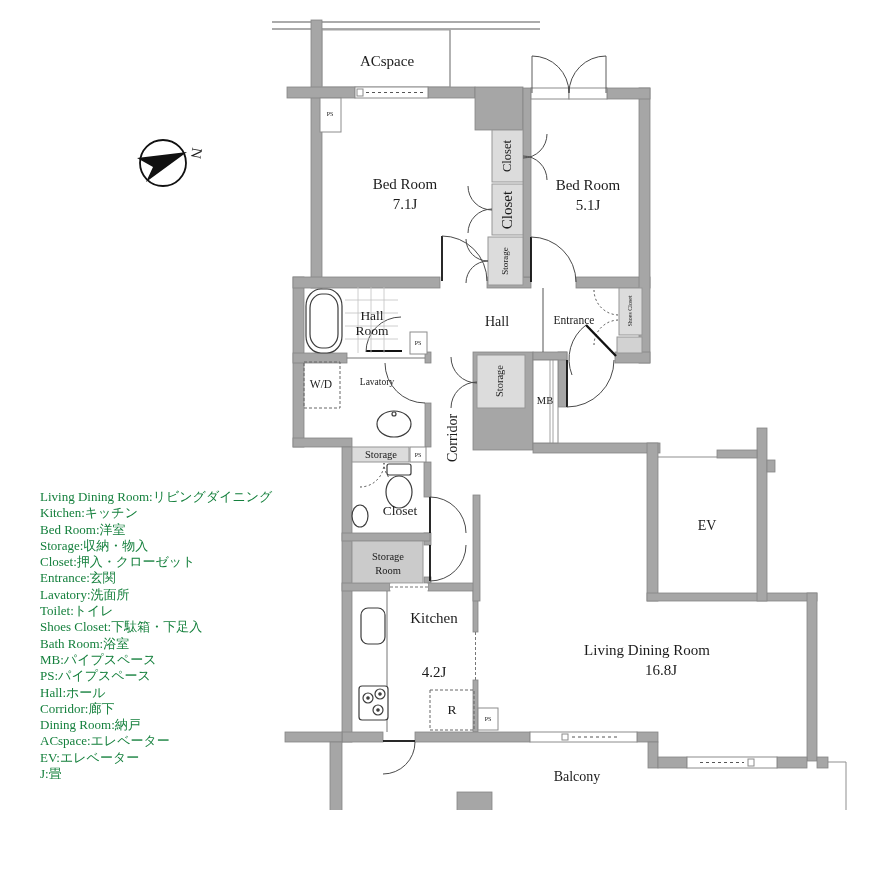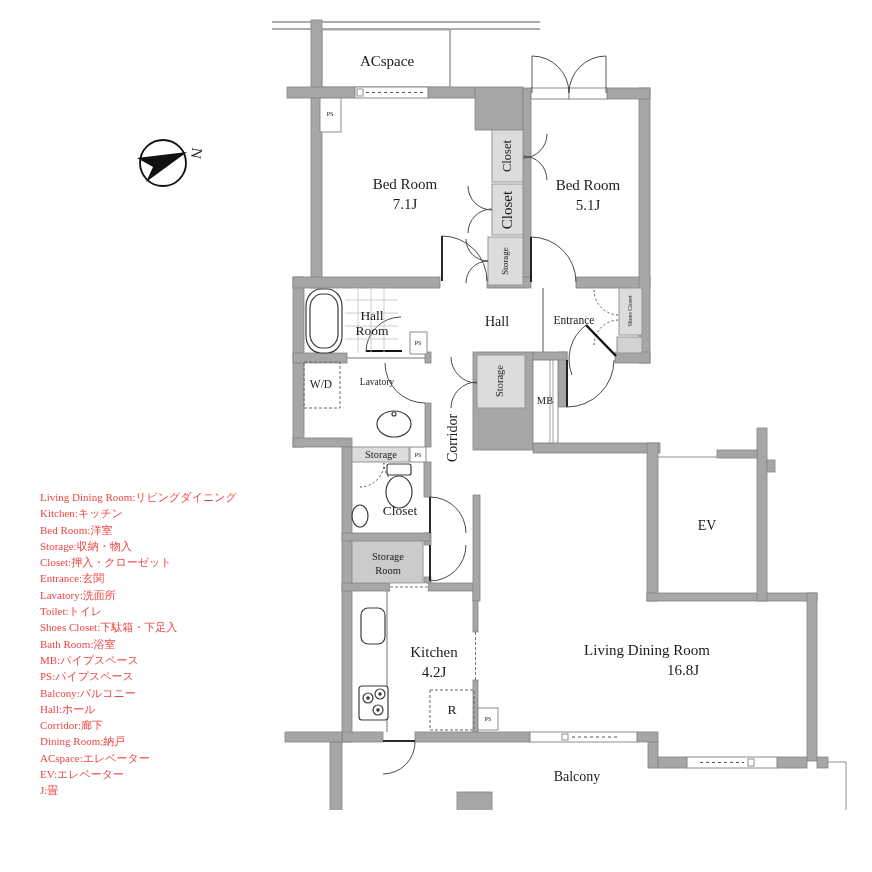--- a/index.html
+++ b/index.html
@@ -4,22 +4,22 @@
 <style>
   html,body{margin:0;padding:0;background:#ffffff;}
   #stage{position:relative;width:872px;height:810px;background:#ffffff;overflow:hidden;
          font-family:Liberation Serif, serif;color:#1b1b1b;}
   #planSvg{position:absolute;left:0;top:0;}
   .lbl{position:absolute;transform:translate(-50%,-50%);white-space:nowrap;line-height:1;
        color:#1b1b1b;pointer-events:none;}
   .rot{transform:translate(-50%,-50%) rotate(-90deg);}
   .s15{font-size:15px;} .s14{font-size:14px;} .s13{font-size:13.5px;} .s12{font-size:12.5px;}
   .s11{font-size:11.5px;} .s10{font-size:10.5px;} .s9{font-size:9.5px;} .s8{font-size:9px;} .s6{font-size:6px;}
-  #legend{position:absolute;left:40px;top:489px;font-size:11px;line-height:16.3px;
-          color:#ef4444;white-space:nowrap;}
+  #legend{position:absolute;left:40px;top:489px;font-size:13px;line-height:16.3px;
+          color:#15803d;white-space:nowrap;}
   .nmark{position:absolute;transform:translate(-50%,-50%) rotate(100deg);font-size:15px;}
 </style>
 </head>
 <body>
 
 <div id="stage">
 
 <svg id="planSvg" width="872" height="872" viewBox="0 0 872 872">
 
   <g stroke="#8f8f8f" stroke-width="1.4" fill="none">
@@ -244,24 +244,24 @@
   <div class="lbl s11" style="left:321px;top:385px">W/D</div>
   <div class="lbl s9" style="left:377px;top:383px">Lavatory</div>
   <div class="lbl rot s14" style="left:453px;top:438px">Corridor</div>
   <div class="lbl s10" style="left:381px;top:455px">Storage</div>
   <div class="lbl rot s10" style="left:500px;top:381px">Storage</div>
   <div class="lbl s13" style="left:400px;top:511px">Closet</div>
   <div class="lbl s10" style="left:388px;top:557px">Storage</div>
   <div class="lbl s10" style="left:388px;top:571px">Room</div>
   <div class="lbl s10" style="left:545px;top:401px">MB</div>
   <div class="lbl s14" style="left:707px;top:526px">EV</div>
-  <div class="lbl s15" style="left:434px;top:652px">Kitchen</div>
+  <div class="lbl s15" style="left:434px;top:618px">Kitchen</div>
   <div class="lbl s15" style="left:434px;top:672px">4.2J</div>
   <div class="lbl s15" style="left:647px;top:650px">Living Dining Room</div>
-  <div class="lbl s15" style="left:683px;top:670px">16.8J</div>
+  <div class="lbl s15" style="left:661px;top:670px">16.8J</div>
   <div class="lbl s13" style="left:452px;top:710px">R</div>
   <div class="lbl s14" style="left:577px;top:777px">Balcony</div>
   <div class="lbl s6" style="left:330px;top:114px">PS</div>
   <div class="lbl s6" style="left:418px;top:343px">PS</div>
   <div class="lbl s6" style="left:418px;top:455px">PS</div>
   <div class="lbl s6" style="left:488px;top:719px">PS</div>
   <div class="nmark" style="left:196px;top:153px">N</div>
 
   <div id="legend">
     <div>Living Dining Room:リビングダイニング</div>
@@ -269,21 +269,20 @@
     <div>Bed Room:洋室</div>
     <div>Storage:収納・物入</div>
     <div>Closet:押入・クローゼット</div>
     <div>Entrance:玄関</div>
     <div>Lavatory:洗面所</div>
     <div>Toilet:トイレ</div>
     <div>Shoes Closet:下駄箱・下足入</div>
     <div>Bath Room:浴室</div>
     <div>MB:パイプスペース</div>
     <div>PS:パイプスペース</div>
-    <div>Balcony:バルコニー</div>
     <div>Hall:ホール</div>
     <div>Corridor:廊下</div>
     <div>Dining Room:納戸</div>
     <div>ACspace:エレベーター</div>
     <div>EV:エレベーター</div>
     <div>J:畳</div>
   </div>
 
 </div>
 

